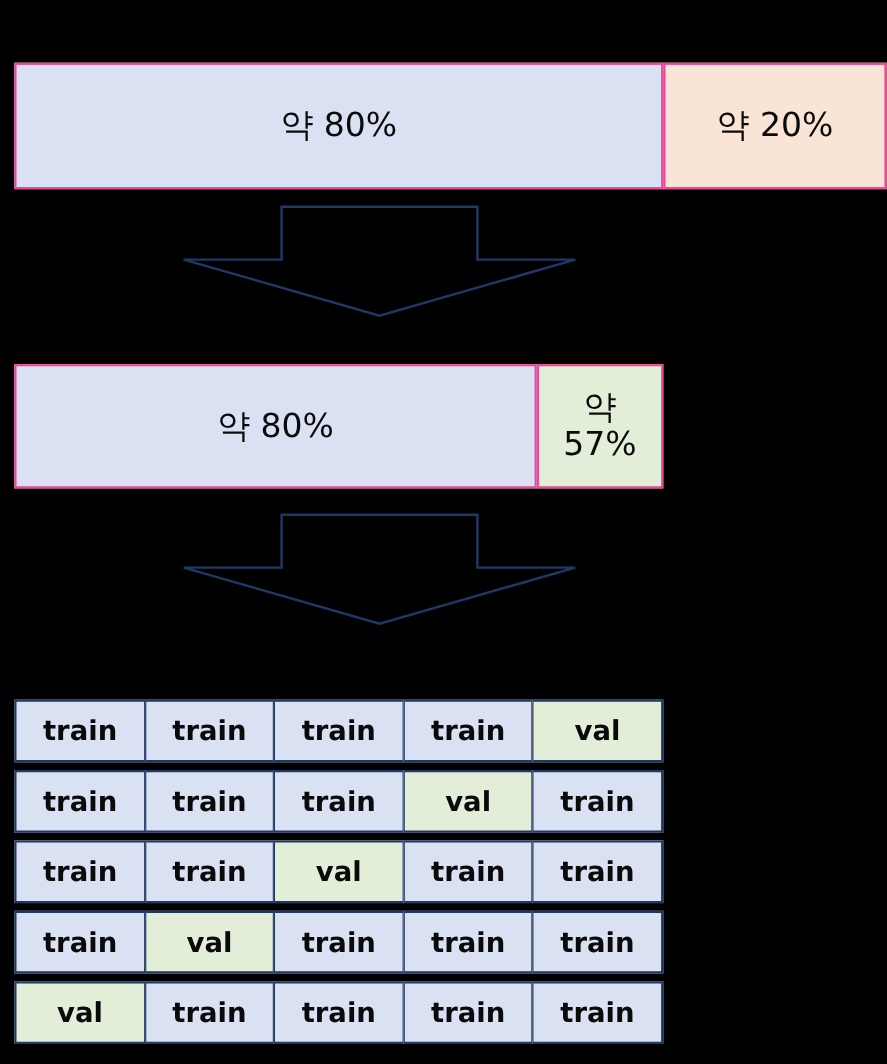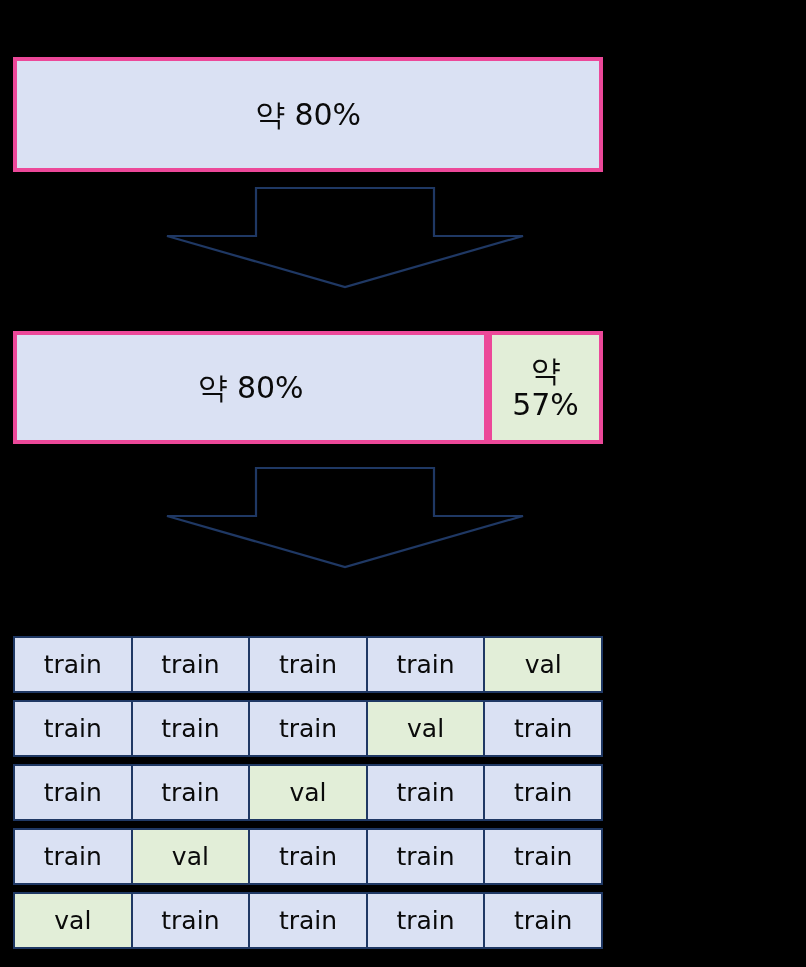--- a/index.html
+++ b/index.html
@@ -20,21 +20,21 @@
     left: 0; top: 0;
     width: 806px;
     height: 967px;
     background: #000000;
   }
 
   
   .box {
     position: absolute;
     box-sizing: border-box;
-    border: 4px solid #ec4899;
+    border: 2px solid #ec4899;
     display: flex;
     align-items: center;
     justify-content: center;
     text-align: center;
     color: #0a0a0a;
     font-family: "DejaVu Sans", sans-serif;
     line-height: 1.12;
     white-space: pre-line;
   }
   .fill-blue  { background: #dae1f3; }
@@ -105,31 +105,33 @@
     box-sizing: border-box;
     border: 2px solid #1f3864;
     border-right-width: 1px;
     border-left-width: 1px;
     display: flex;
     align-items: center;
     justify-content: center;
     font-family: "DejaVu Sans", sans-serif;
     font-size: 25px;
     color: #0a0a0a;
+    font-weight: bold;
   }
   .fold-cell:first-child { border-left-width: 2px; }
   .fold-cell:last-child  { border-right-width: 2px; }
 </style>
 </head>
 <body>
 
 <div class="stage">
 
   <div id="bar1">
     <div class="box fill-blue" id="bar1-major">약 80%</div>
+    <div class="box fill-peach" id="bar1-minor">약 20%</div>
   </div>
 
   <div class="arrow" id="arrow1">
     <svg viewBox="0 0 390 105" width="390" height="105" preserveAspectRatio="none">
       <polygon points="106,2 284,2 284,50 373,50 195,101 17,50 106,50" fill="none" stroke="#1f3864" stroke-width="2.2" stroke-linejoin="miter"></polygon>
     </svg>
   </div>
 
   <div id="bar2">
     <div class="box fill-blue" id="bar2-major">약 80%</div>

